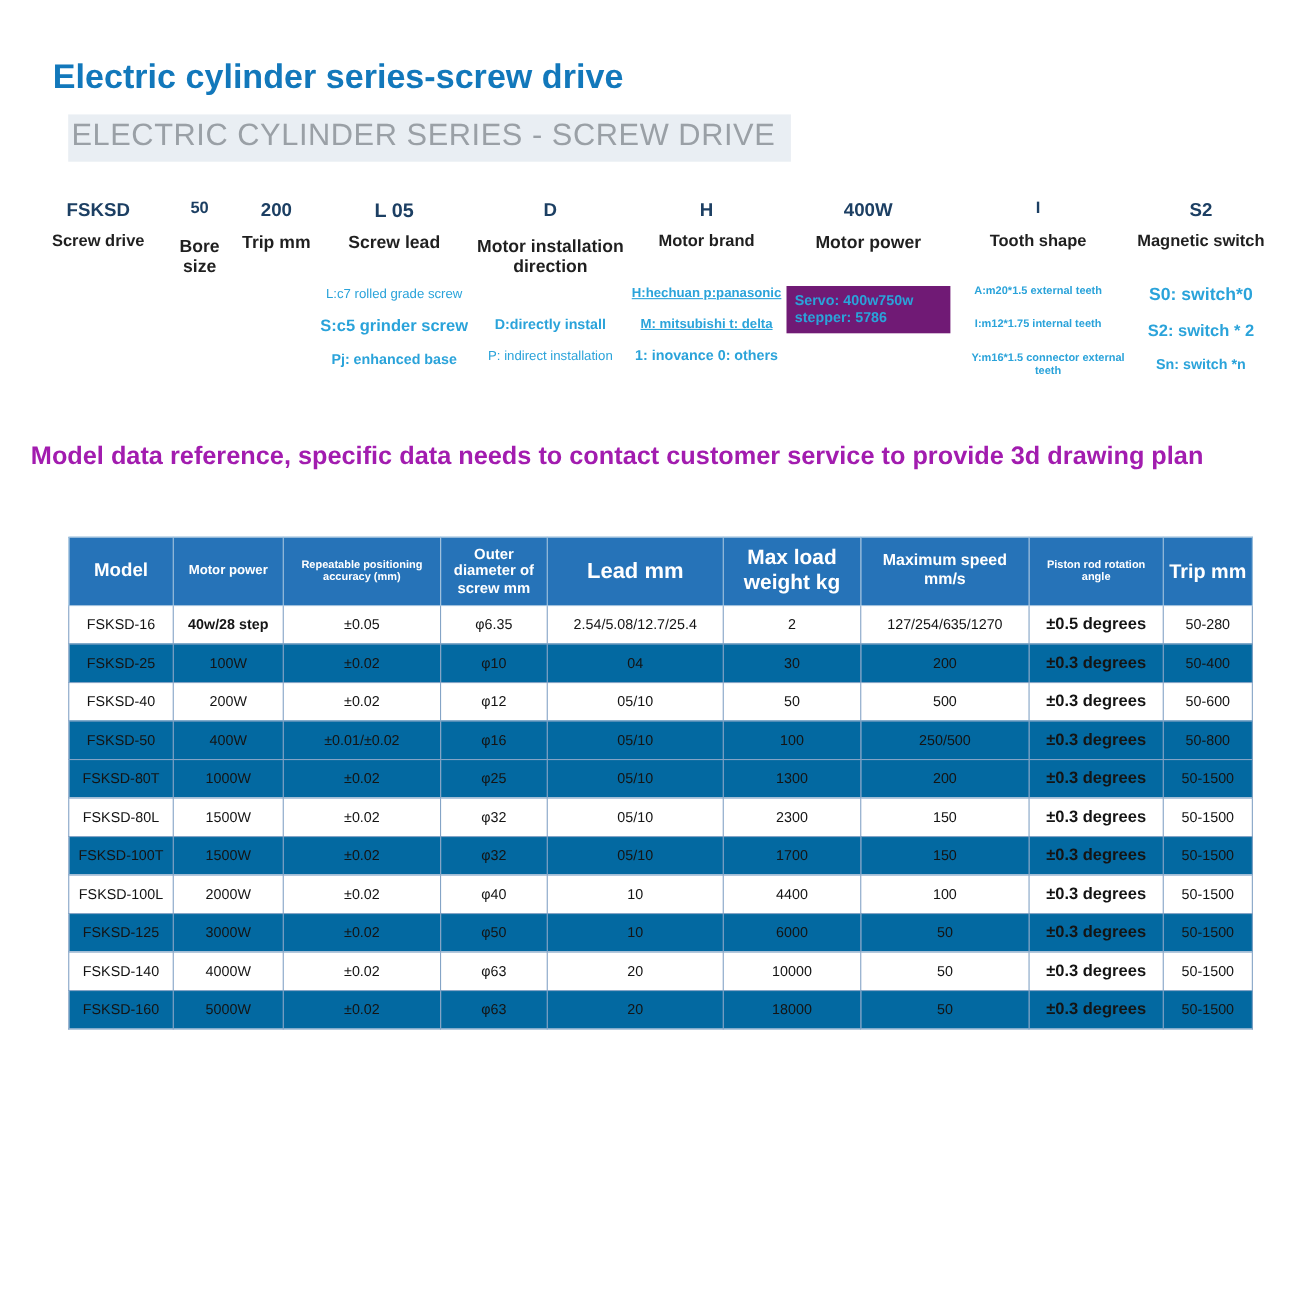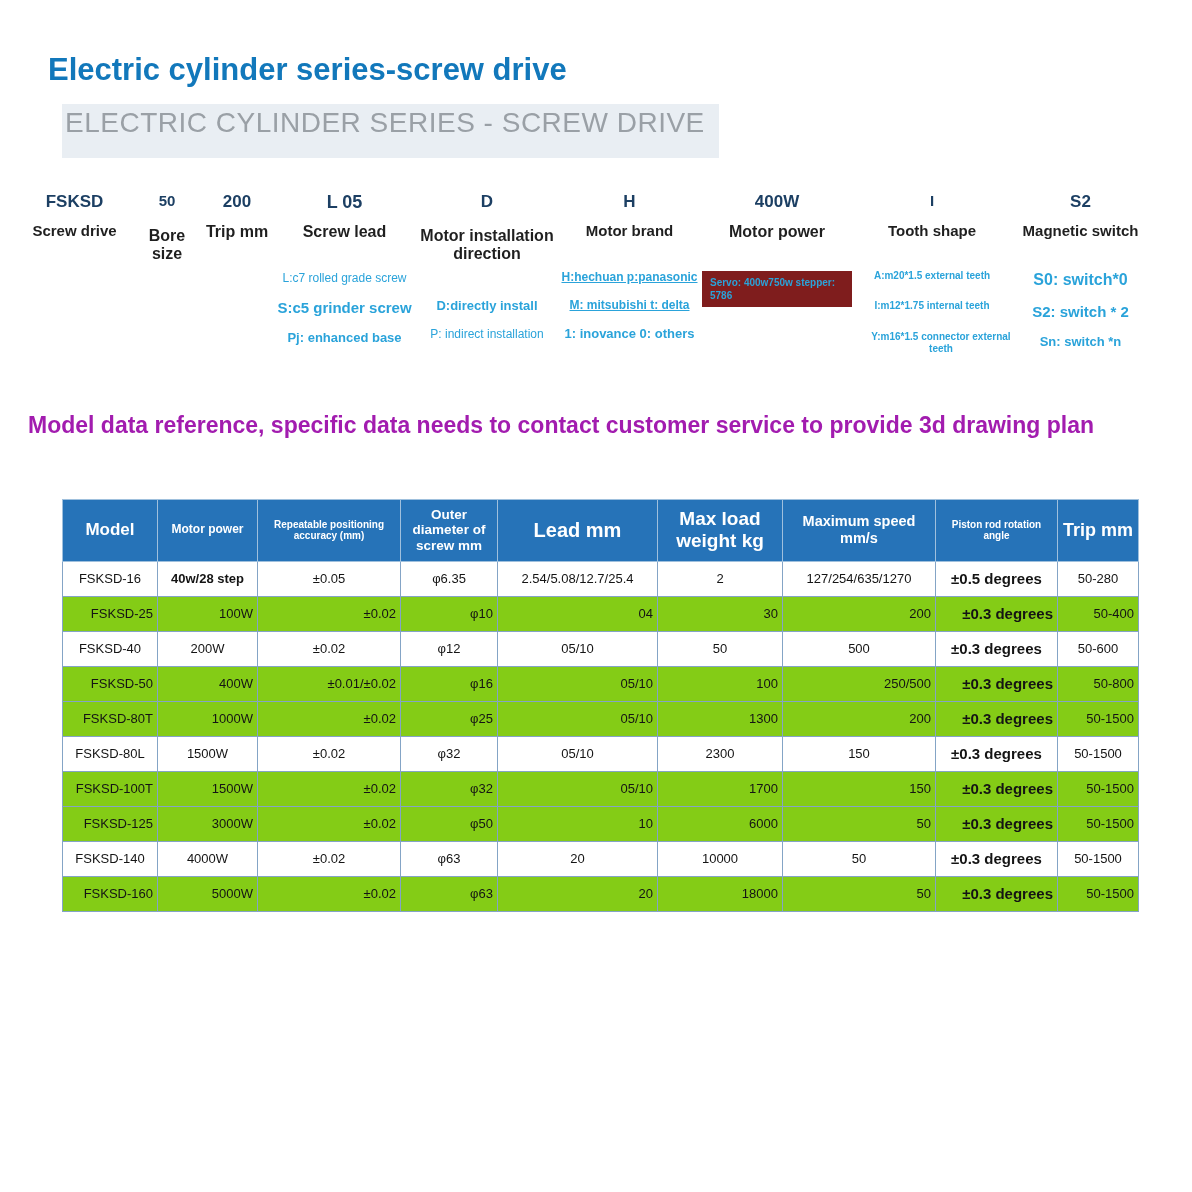--- a/index.html
+++ b/index.html
@@ -14,28 +14,28 @@
     color: #1278bb;
   }
   .subtitle {
     display: inline-block;
     margin: 16px 0 0 62px;
     font-size: 28px;
     font-weight: 400;
     letter-spacing: 0.5px;
     color: #9aa0a6;
     background: #e9eef3;
-    padding: 3px 14px 19px 3px;
+    padding: 3px 14px 8px 3px;
   }
 
   
   .segments {
     display: flex;
     align-items: flex-start;
-    padding: 0 17px;
+    padding: 0 32px;
     margin-top: 34px;
   }
   .seg { text-align: center; }
   .seg:nth-child(1) { width: 115px; }
   .seg:nth-child(2) { width: 70px; }
   .seg:nth-child(3) { width: 70px; }
   .seg:nth-child(4) { width: 145px; }
   .seg:nth-child(5) { width: 140px; }
   .seg:nth-child(6) { width: 145px; }
   .seg:nth-child(7) { width: 150px; }
@@ -61,24 +61,24 @@
   .notes { margin-top: 30px; color: #2aa3da; }
   .note { margin-top: 13px; line-height: 1.25; }
   .note:first-child { margin-top: 0; }
   .n-xs { font-size: 10px; font-weight: 700; }
   .n-sm { font-size: 12px; }
   .n-smb { font-size: 12px; font-weight: 700; text-decoration: underline; }
   .n-md { font-size: 13px; font-weight: 700; }
   .n-lg { font-size: 15px; font-weight: 700; }
   .n-xl { font-size: 16px; font-weight: 700; }
   .n-hl {
-    background: #7f1d1d;
+    background: #701a75;
     text-align: left;
     padding: 5px 8px;
-    font-size: 10px;
+    font-size: 13px;
     font-weight: 700;
     line-height: 1.3;
   }
 
   
   .notice {
     margin: 56px 0 0 28px;
     font-size: 23px;
     font-weight: 700;
     color: #a21caf;
@@ -115,21 +115,21 @@
   td {
     border: 1px solid #84a4c6;
     text-align: center;
     vertical-align: middle;
     height: 35px;
     font-size: 13px;
     color: #141414;
     padding: 2px 4px;
     background: #ffffff;
   }
-  tr.stripe td { background: #84cc16; text-align: right; }
+  tr.stripe td { background: #0369a1; }
   td:nth-child(8) { font-weight: 700; font-size: 15px; }
   tbody tr:first-child td:nth-child(2) { font-weight: 700; }
 </style>
 </head>
 <body>
 
 
 
 <div class="title">Electric cylinder series-screw drive</div>
 <div class="subtitle">ELECTRIC CYLINDER SERIES - SCREW DRIVE</div>
@@ -308,20 +308,31 @@
         <td>FSKSD-100T</td>
         <td>1500W</td>
         <td>±0.02</td>
         <td>φ32</td>
         <td>05/10</td>
         <td>1700</td>
         <td>150</td>
         <td>±0.3 degrees</td>
         <td>50-1500</td>
       </tr>
+      <tr>
+        <td>FSKSD-100L</td>
+        <td>2000W</td>
+        <td>±0.02</td>
+        <td>φ40</td>
+        <td>10</td>
+        <td>4400</td>
+        <td>100</td>
+        <td>±0.3 degrees</td>
+        <td>50-1500</td>
+      </tr>
       <tr class="stripe">
         <td>FSKSD-125</td>
         <td>3000W</td>
         <td>±0.02</td>
         <td>φ50</td>
         <td>10</td>
         <td>6000</td>
         <td>50</td>
         <td>±0.3 degrees</td>
         <td>50-1500</td>

